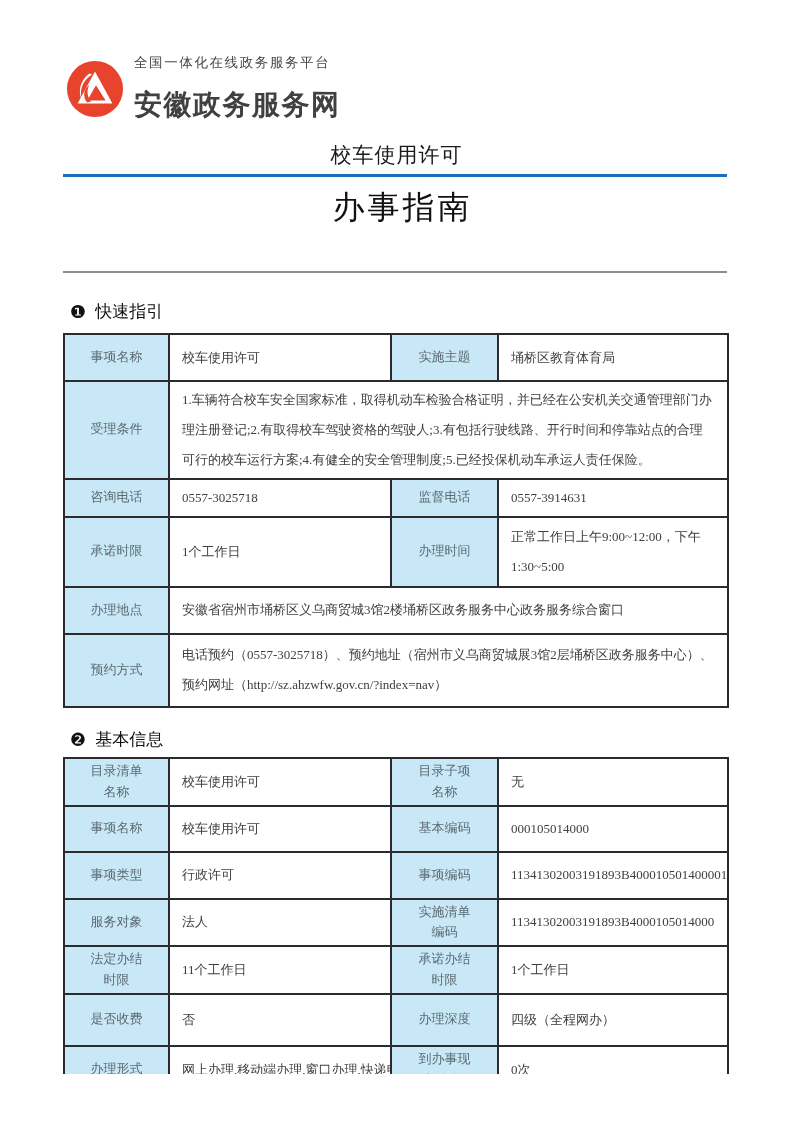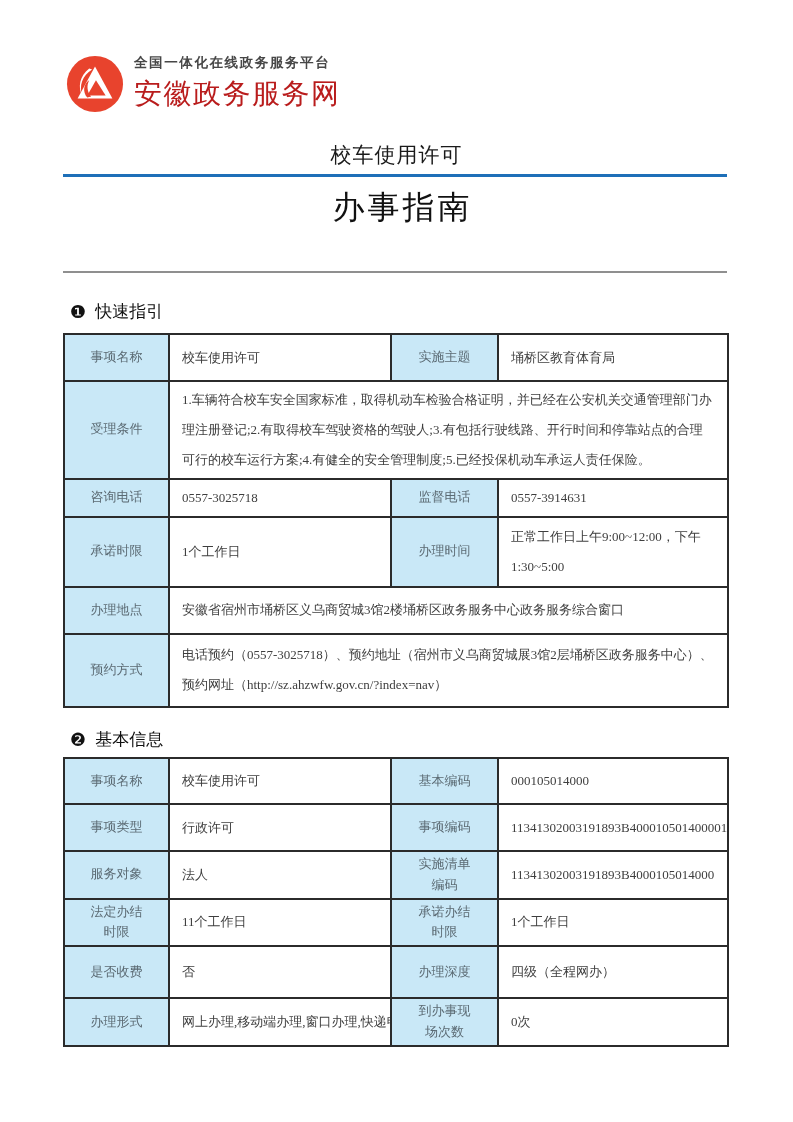--- a/index.html
+++ b/index.html
@@ -8,22 +8,22 @@
     width:793px; height:1122px;
     font-family:"Liberation Serif","DejaVu Serif",serif;
     color:#333;
   }
   .page { position:relative; width:793px; height:1122px; overflow:hidden; background:#fff; }
 
   
   .logo-row { position:absolute; top:54px; left:66px; display:flex; align-items:center; gap:10px; }
   .logo-mark { width:58px; height:58px; flex:0 0 auto; }
   .logo-text { display:flex; flex-direction:column; justify-content:center; font-family:"Liberation Sans","DejaVu Sans",sans-serif; }
-  .logo-platform { font-size:13.5px; font-weight:700; color:#474747; letter-spacing:1.6px; margin-bottom:3px; }
-  .logo-site { font-size:28px; font-weight:400; color:#b91c1c; letter-spacing:1.5px; }
+  .logo-platform { font-size:13.5px; font-weight:400; color:#474747; letter-spacing:1.6px; margin-bottom:14px; }
+  .logo-site { font-size:28px; font-weight:700; color:#404040; letter-spacing:1.5px; }
 
   
   .item-title { position:absolute; top:141px; left:0; width:793px; text-align:center; font-size:21px; color:#1a1a1a; letter-spacing:1px; }
   .blue-rule { position:absolute; top:174px; left:63px; width:664px; height:3px; }
   .doc-title { position:absolute; top:186px; left:0; width:793px; text-align:center; font-size:32px; color:#111; letter-spacing:3px;padding-left:12px; }
   .gray-rule { position:absolute; top:271px; left:63px; width:664px; height:2px; background:#8f8f8f; }
 
   
   .section-header { position:absolute; left:70px; display:flex; align-items:center; font-size:17px; color:#111; }
   .section-header .bullet { font-size:18px; margin-right:9px; color:#111; font-family:"DejaVu Sans",sans-serif; }
@@ -122,20 +122,26 @@
 
   <div class="tbl-wrap2">
     <table>
       <colgroup>
           <col class="c1">
           <col class="c2">
           <col class="c3">
           <col class="c4">
         </colgroup>
       <tbody>
+          <tr class="h45">
+        <td class="lbl">目录清单名称</td>
+        <td class="val">校车使用许可</td>
+        <td class="lbl">目录子项名称</td>
+        <td class="val">无</td>
+      </tr>
       <tr class="h46">
         <td class="lbl">事项名称</td>
         <td class="val">校车使用许可</td>
         <td class="lbl">基本编码</td>
         <td class="val">000105014000</td>
       </tr>
       <tr class="h47">
         <td class="lbl">事项类型</td>
         <td class="val">行政许可</td>
         <td class="lbl">事项编码</td>

